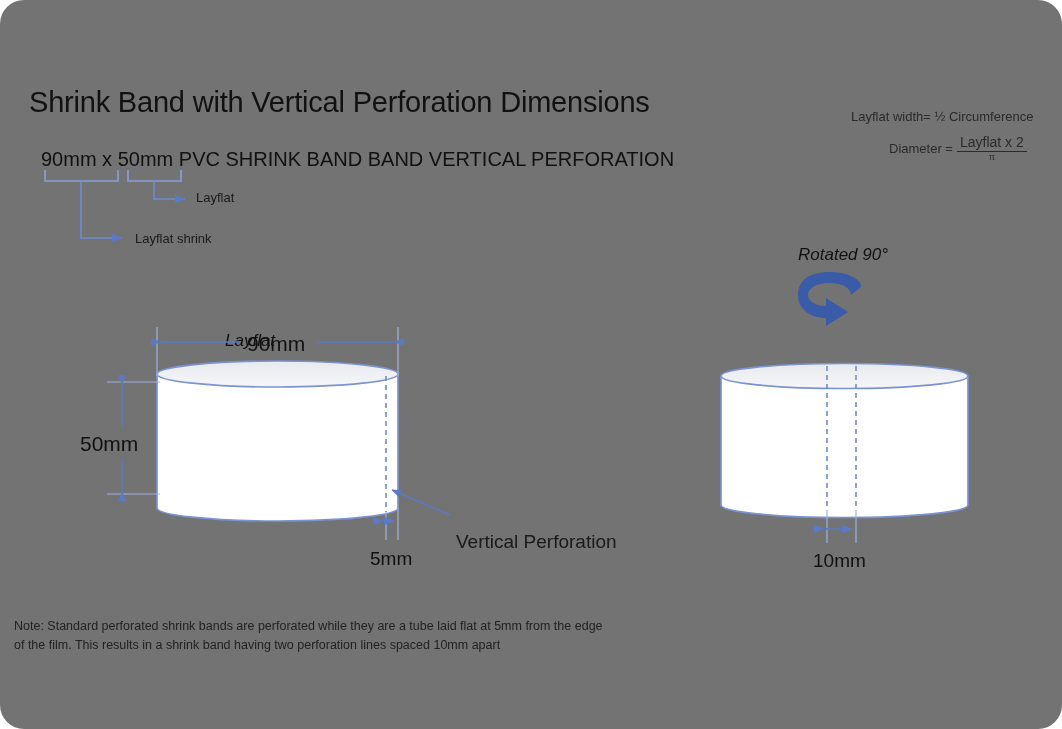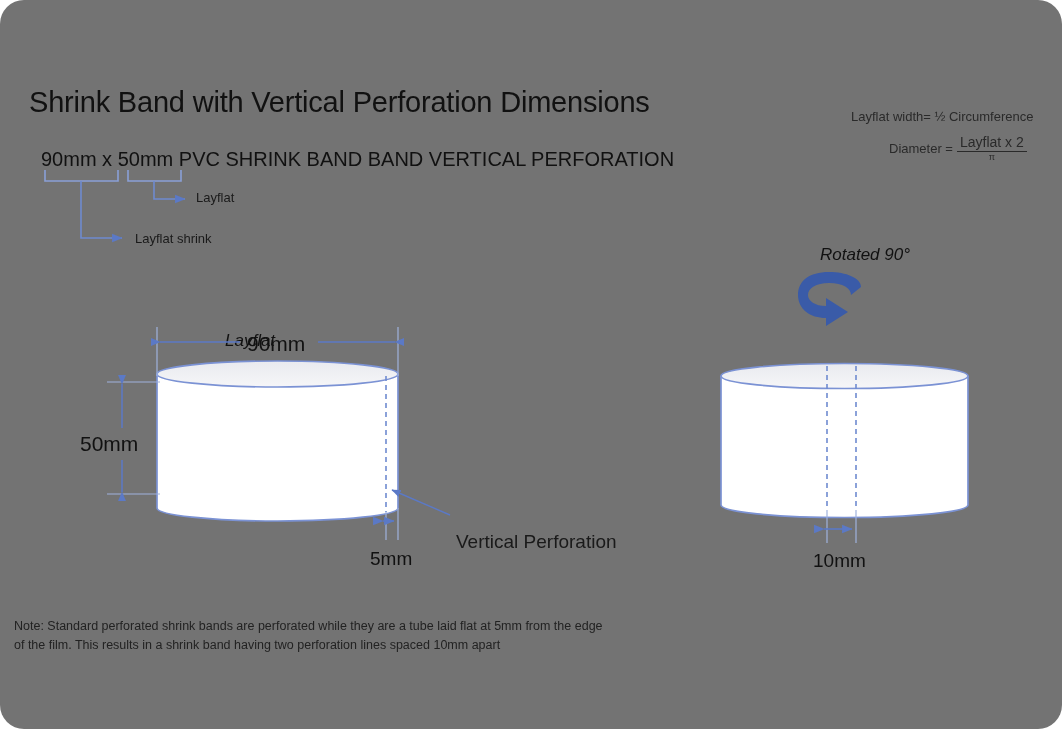--- a/index.html
+++ b/index.html
@@ -78,21 +78,21 @@
   #label-height { left: 196px; top: 190px; }
   #label-layflat-width { left: 135px; top: 231px; }
 
   .fig-caption {
     font-size: 17px;
     font-style: italic;
     white-space: nowrap;
     color: #111111;
   }
   #caption-layflat { left: 225px; top: 284px; margin-top: 47px; }
-  #caption-rotated { left: 820px; top: 245px; }
+  #caption-rotated { left: 798px; top: 245px; }
 
   .dim-text {
     font-size: 21px;
     white-space: nowrap;
     color: #111111;
   }
   #dim-90mm { left: 247px; top: 332px; }
   #dim-50mm { left: 80px; top: 432px; }
   #dim-5mm  { left: 370px; top: 548px; font-size: 19px; text-align: center; }
   #dim-10mm { left: 813px; top: 550px; font-size: 19px; }

